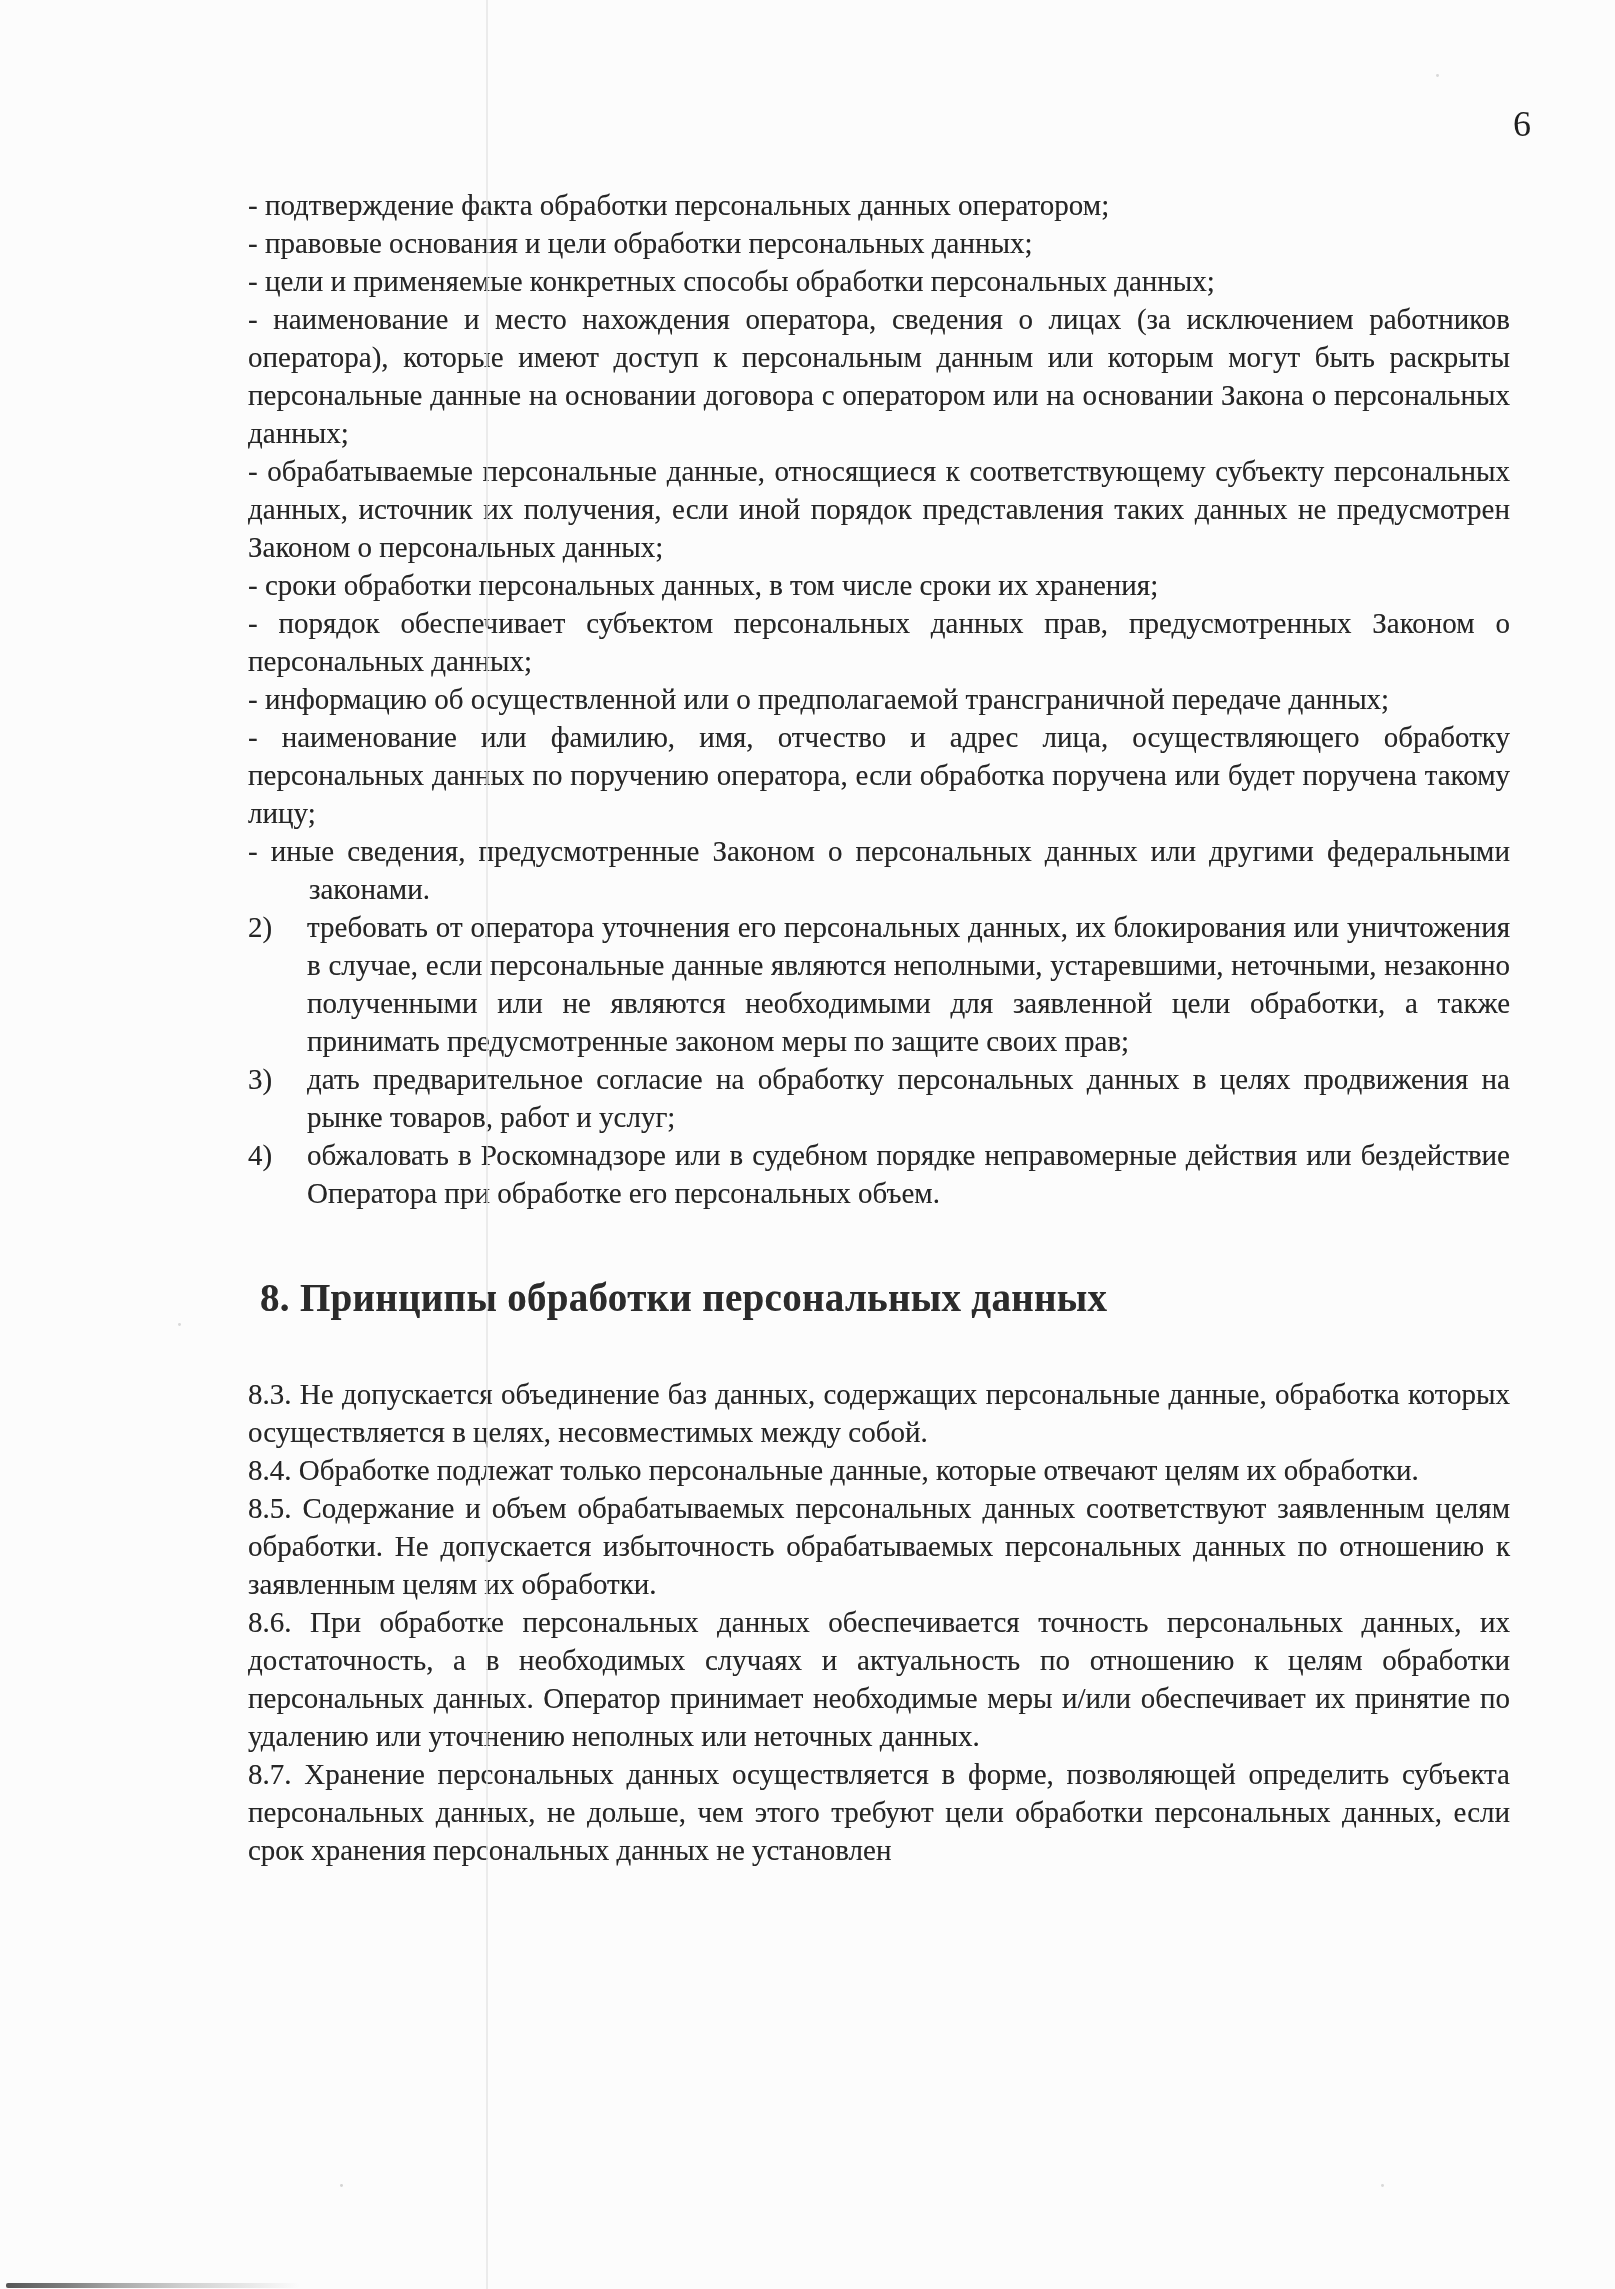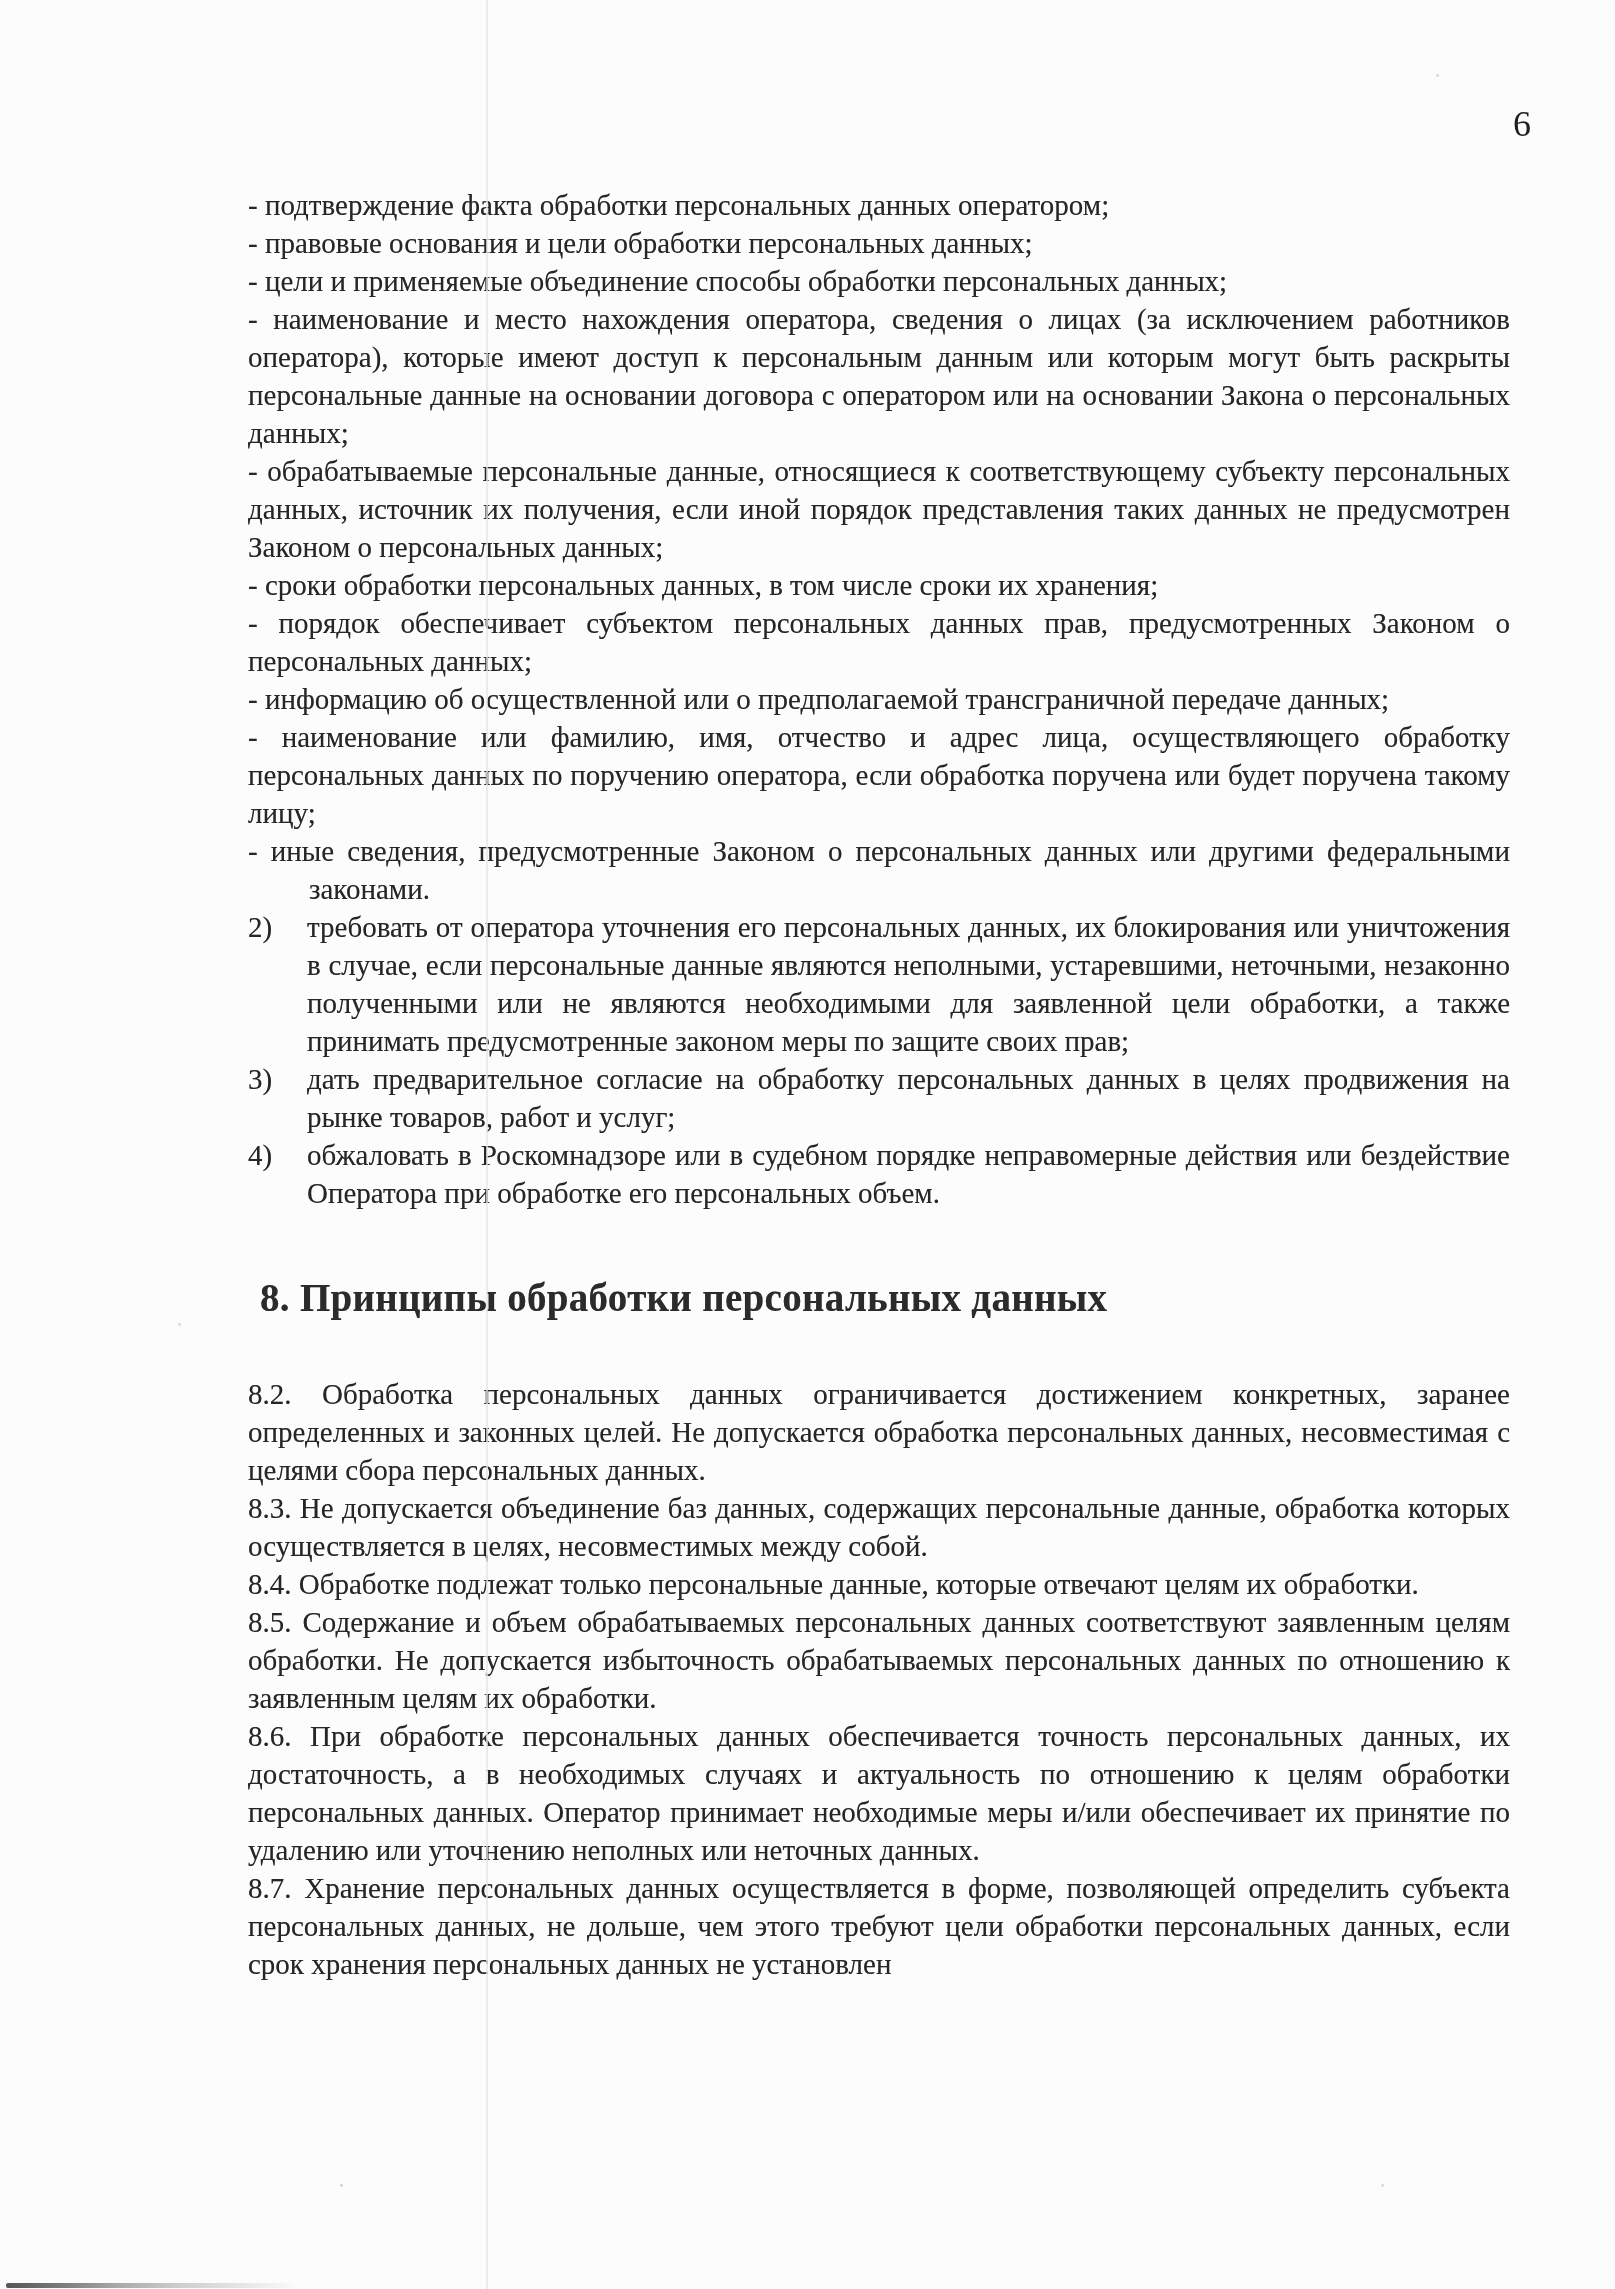--- a/index.html
+++ b/index.html
@@ -104,21 +104,21 @@
 <body>
 
 <div class="page">
 
   <div class="page-number">6</div>
 
   <div class="text-block">
 
     <p class="dash-item">- подтверждение факта обработки персональных данных оператором;</p>
     <p class="dash-item">- правовые основания и цели обработки персональных данных;</p>
-    <p class="dash-item">- цели и применяемые объединение способы обработки персональных данных;</p>
+    <p class="dash-item">- цели и применяемые конкретных способы обработки персональных данных;</p>
     <p class="dash-item">- наименование и место нахождения оператора, сведения о лицах (за исключением работников оператора), которые имеют доступ к персональным данным или которым могут быть раскрыты персональные данные на основании договора с оператором или на основании Закона о персональных данных;</p>
     <p class="dash-item">- обрабатываемые персональные данные, относящиеся к соответствующему субъекту персональных данных, источник их получения, если иной порядок представления таких данных не предусмотрен Законом о персональных данных;</p>
     <p class="dash-item">- сроки обработки персональных данных, в том числе сроки их хранения;</p>
     <p class="dash-item">- порядок обеспечивает субъектом персональных данных прав, предусмотренных Законом о персональных данных;</p>
     <p class="dash-item">- информацию об осуществленной или о предполагаемой трансграничной передаче данных;</p>
     <p class="dash-item">- наименование или фамилию, имя, отчество и адрес лица, осуществляющего обработку персональных данных по поручению оператора, если обработка поручена или будет поручена такому лицу;</p>
     <p class="dash-item hang">- иные сведения, предусмотренные Законом о персональных данных или другими федеральными законами.</p>
 
     <div class="numbered-item">
       <span class="num">2)</span>
@@ -128,21 +128,20 @@
       <span class="num">3)</span>
       <span class="body">дать предварительное согласие на обработку персональных данных в целях продвижения на рынке товаров, работ и услуг;</span>
     </div>
     <div class="numbered-item">
       <span class="num">4)</span>
       <span class="body">обжаловать в Роскомнадзоре или в судебном порядке неправомерные действия или бездействие Оператора при обработке его персональных объем.</span>
     </div>
 
     <h2 class="section-heading">8. Принципы обработки персональных данных</h2>
 
-    <p>8.2. Обработка персональных данных ограничивается достижением конкретных, заранее определенных и законных целей. Не допускается обработка персональных данных, несовместимая с целями сбора персональных данных.</p>
     <p>8.3. Не допускается объединение баз данных, содержащих персональные данные, обработка которых осуществляется в целях, несовместимых между собой.</p>
     <p>8.4. Обработке подлежат только персональные данные, которые отвечают целям их обработки.</p>
     <p>8.5. Содержание и объем обрабатываемых персональных данных соответствуют заявленным целям обработки. Не допускается избыточность обрабатываемых персональных данных по отношению к заявленным целям их обработки.</p>
     <p>8.6. При обработке персональных данных обеспечивается точность персональных данных, их достаточность, а в необходимых случаях и актуальность по отношению к целям обработки персональных данных. Оператор принимает необходимые меры и/или обеспечивает их принятие по удалению или уточнению неполных или неточных данных.</p>
     <p>8.7. Хранение персональных данных осуществляется в форме, позволяющей определить субъекта персональных данных, не дольше, чем этого требуют цели обработки персональных данных, если срок хранения персональных данных не установлен</p>
 
   </div>
 
   <div class="scan-vline"></div>
   <div class="scan-smudge"></div>

